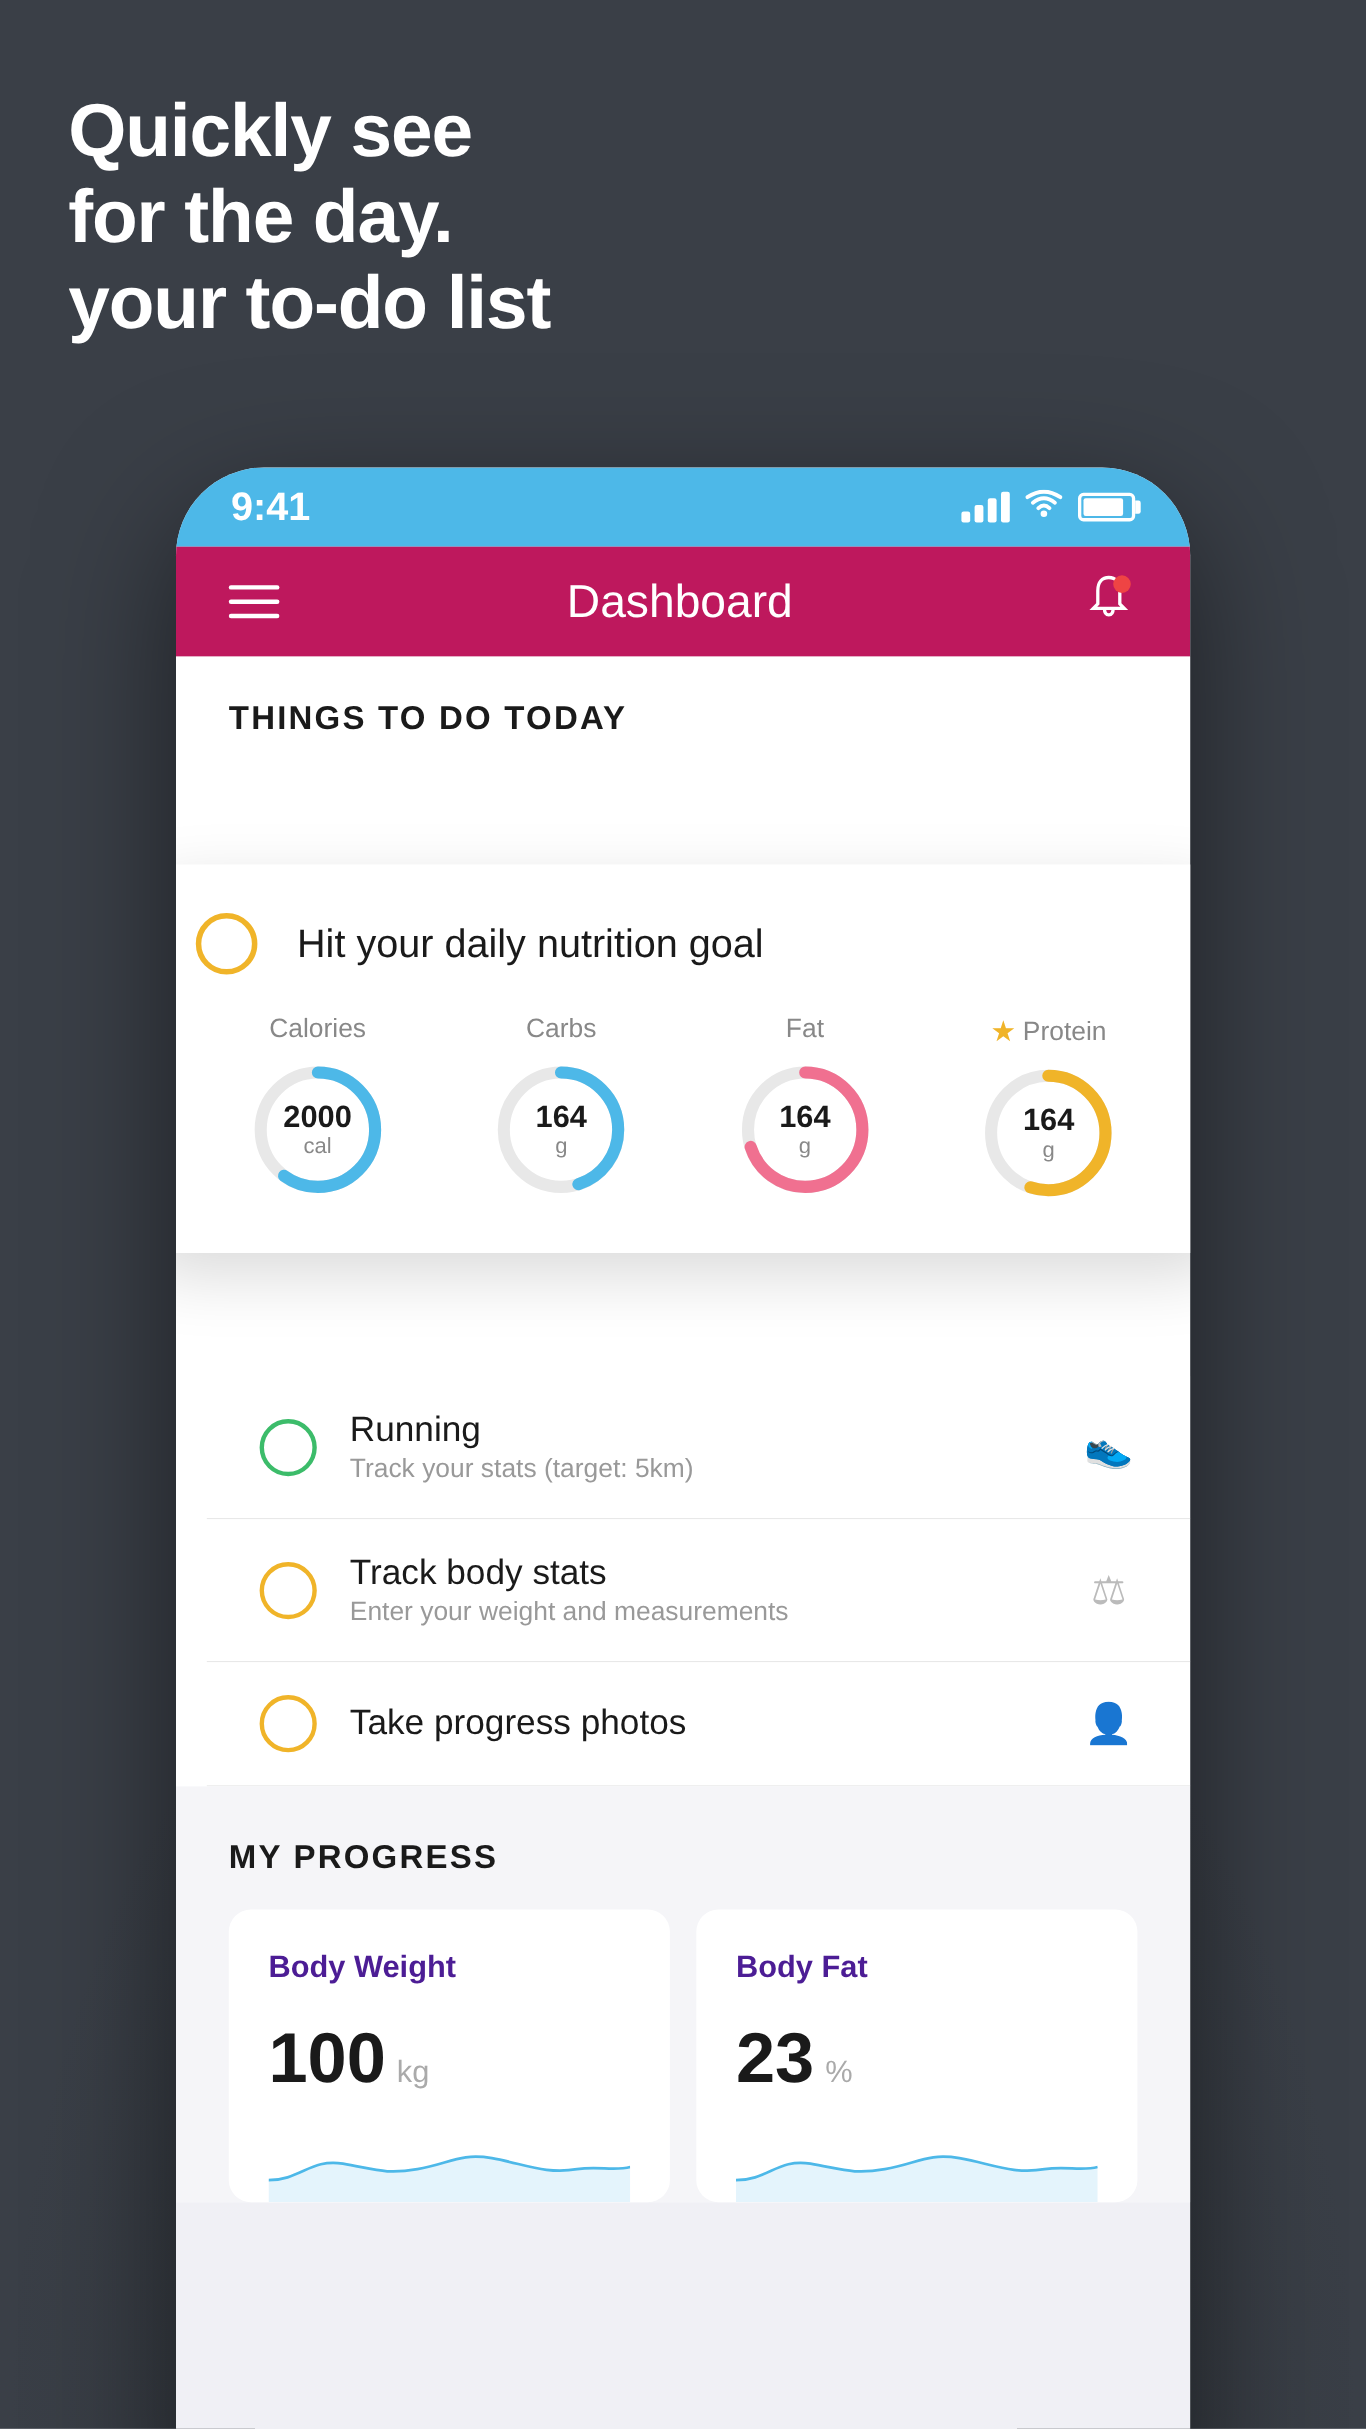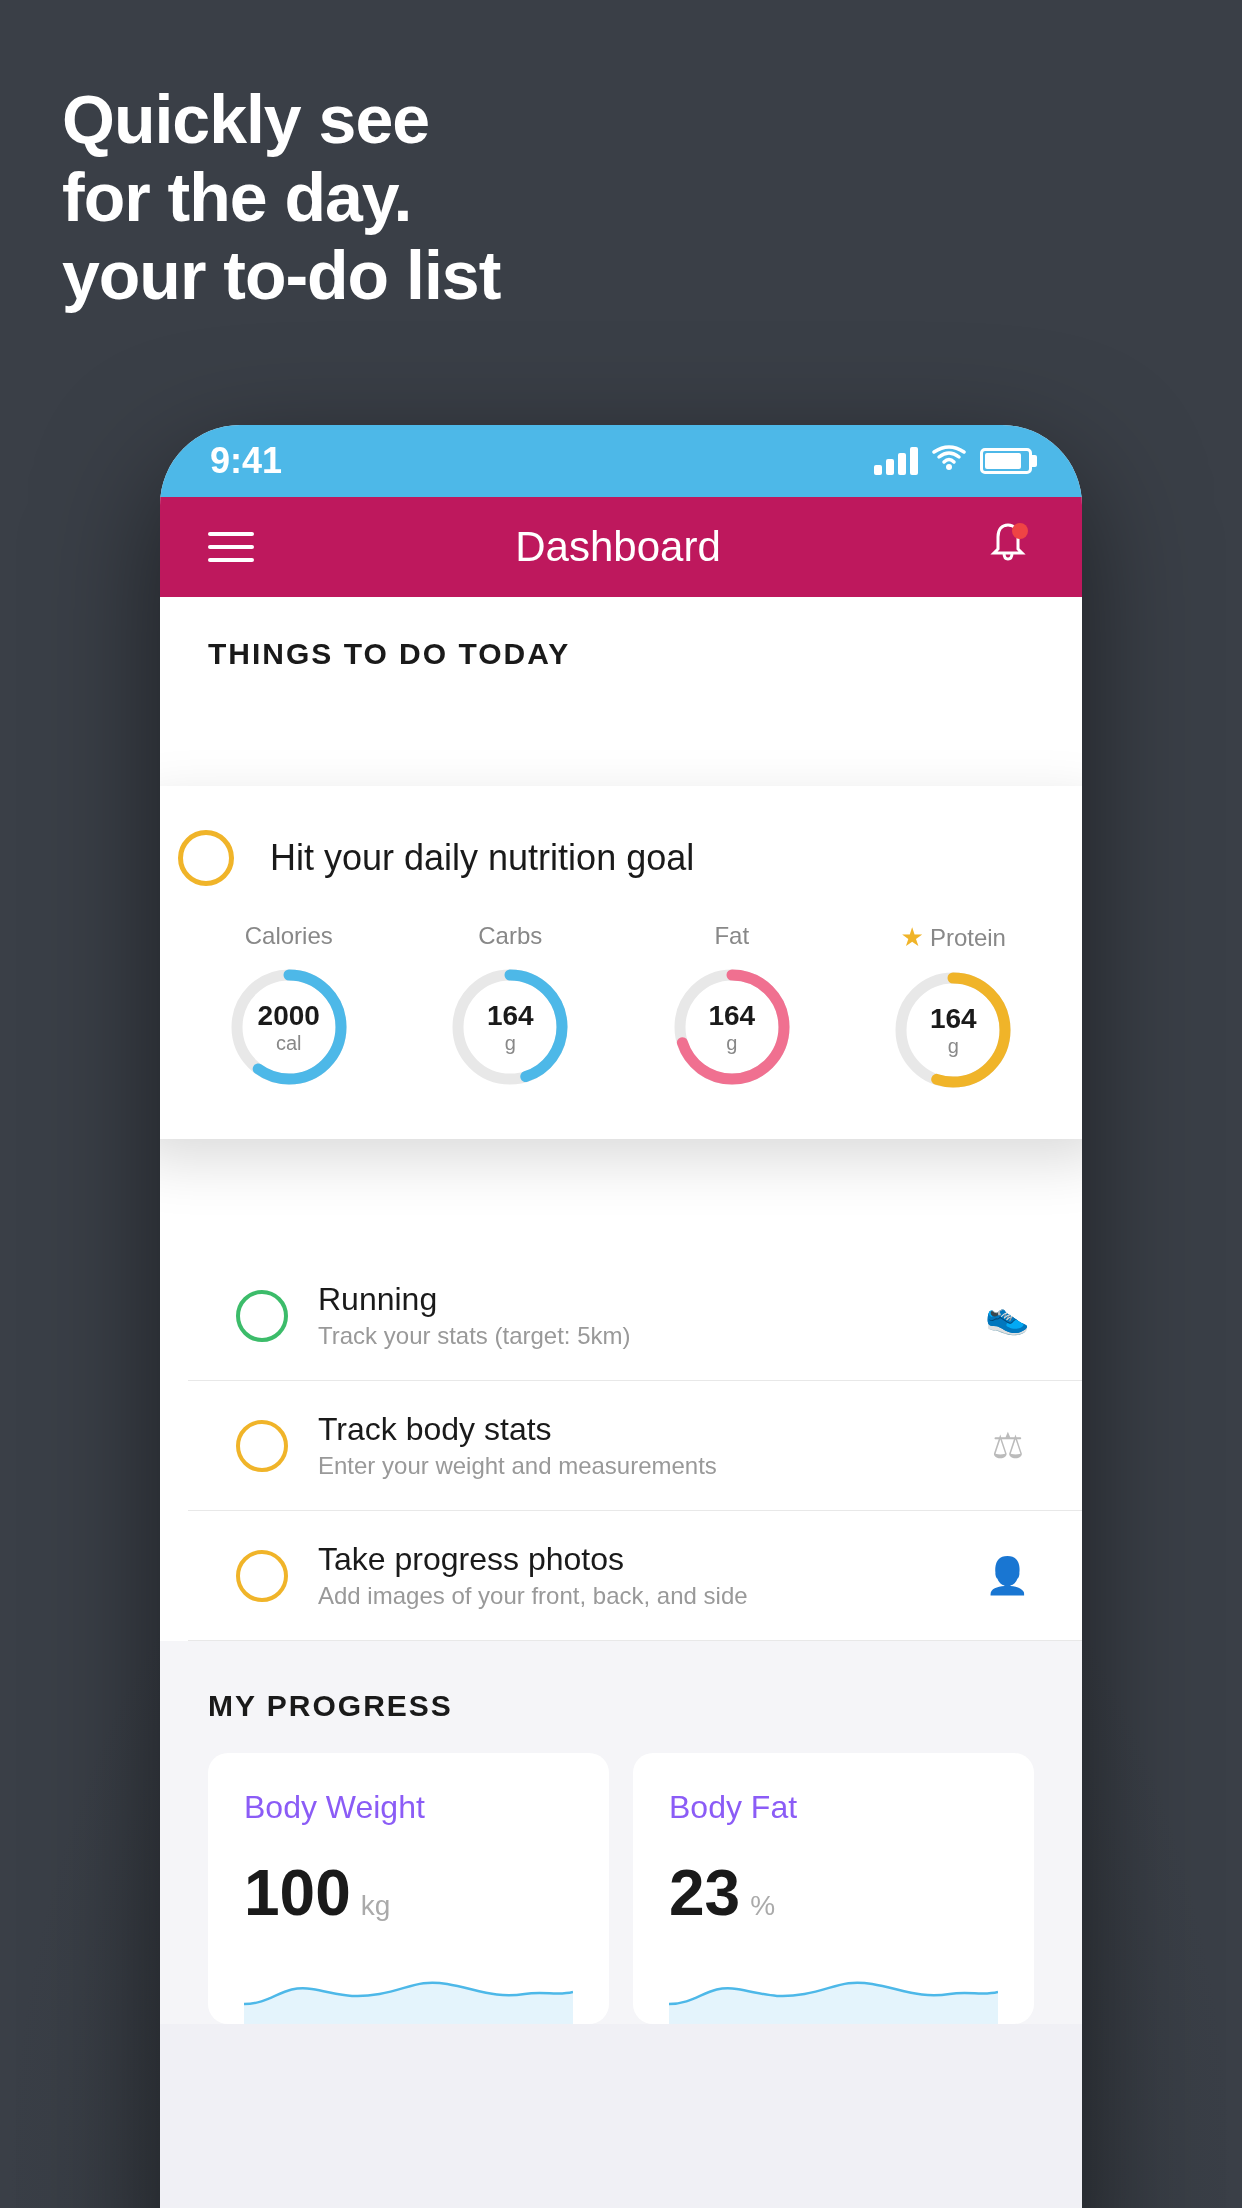--- a/index.html
+++ b/index.html
@@ -336,23 +336,23 @@
 
     .progress-card {
       flex: 1;
       background: white;
       border-radius: 20px;
       padding: 36px 36px 0;
       overflow: hidden;
     }
 
     .progress-card-title {
-      font-size: 32px;
-      font-weight: 400;
-      color: #8b5cf6;
+      font-size: 28px;
+      font-weight: 700;
+      color: #4c1d95;
       margin-bottom: 30px;
     }
 
     .progress-value-row {
       display: flex;
       align-items: baseline;
       gap: 10px;
       margin-bottom: 24px;
     }
 
@@ -507,21 +507,20 @@
     <div class="todo-text">
       <div class="todo-title">Track body stats</div>
       <div class="todo-subtitle">Enter your weight and measurements</div>
     </div>
     <div class="todo-icon">⚖</div>
   </div>
         <div class="todo-item">
     <div class="todo-circle yellow"></div>
     <div class="todo-text">
       <div class="todo-title">Take progress photos</div>
-      <div class="todo-subtitle">Add images of your front, back, and side</div>
     </div>
     <div class="todo-icon">👤</div>
   </div>
       </div>
 
     <div class="progress-section">
       <div class="progress-title">MY PROGRESS</div>
       <div class="progress-cards" id="progress-cards">
       <div class="progress-card">
     <div class="progress-card-title">Body Weight</div>

